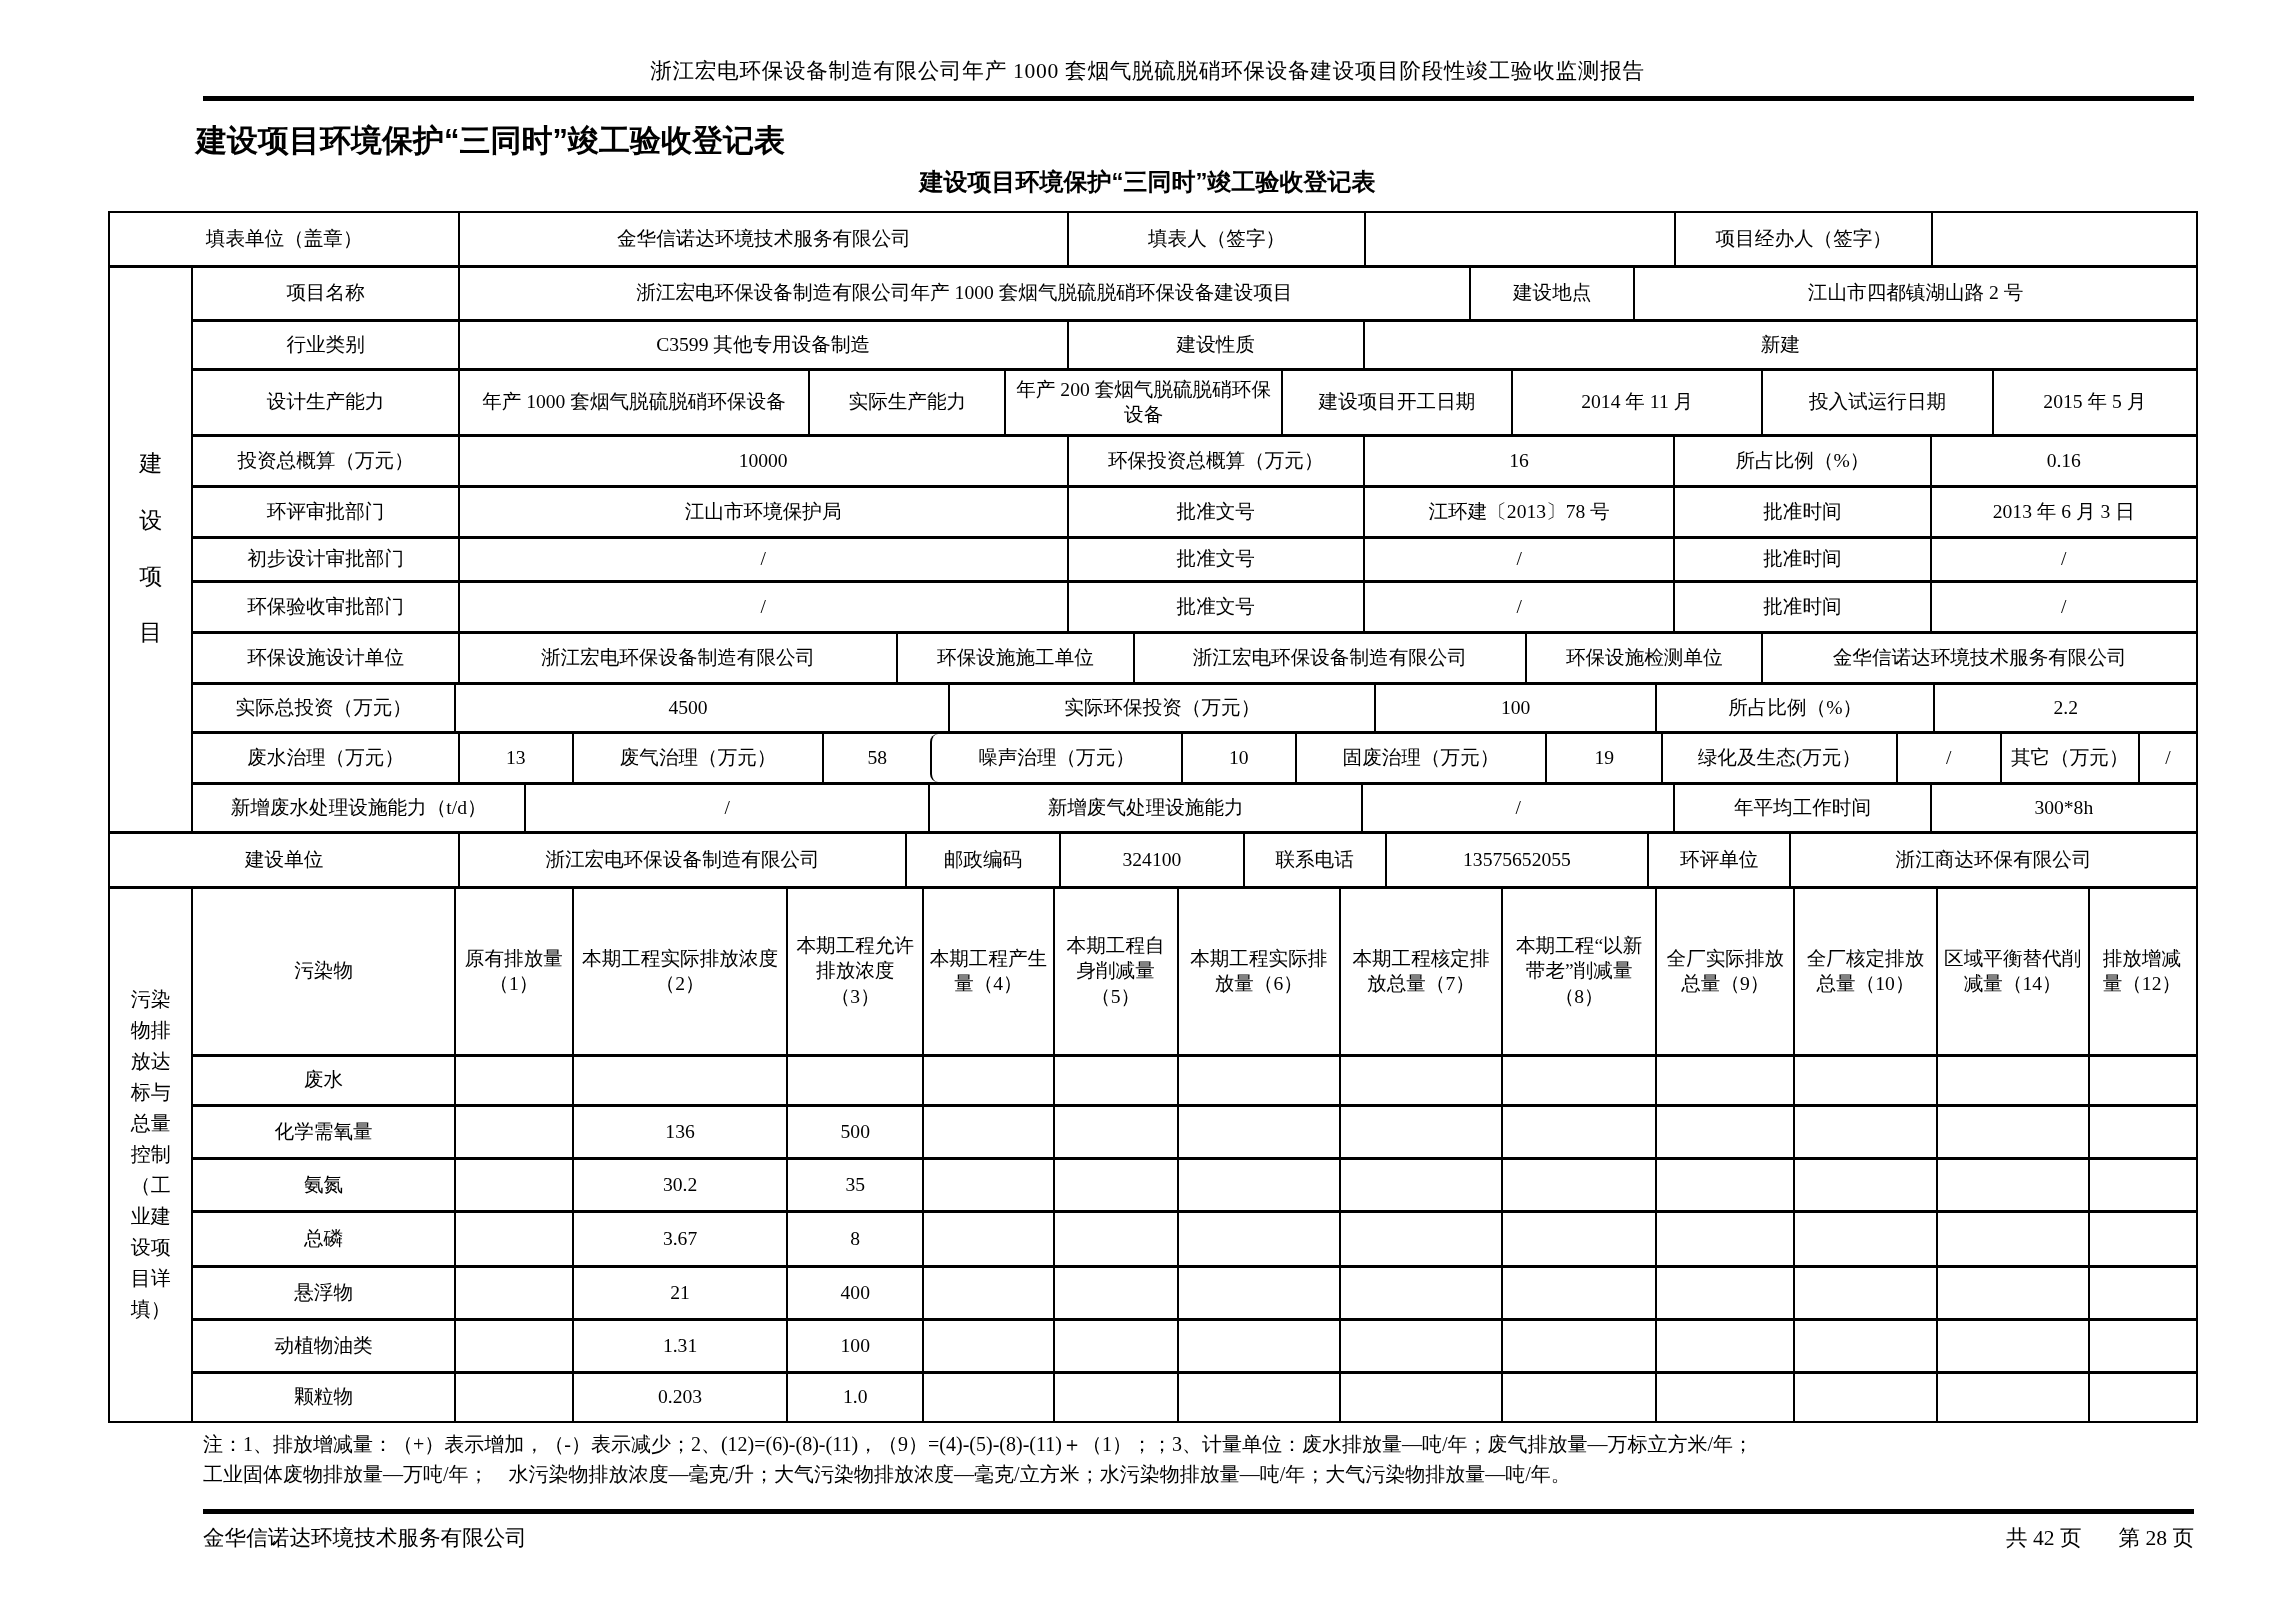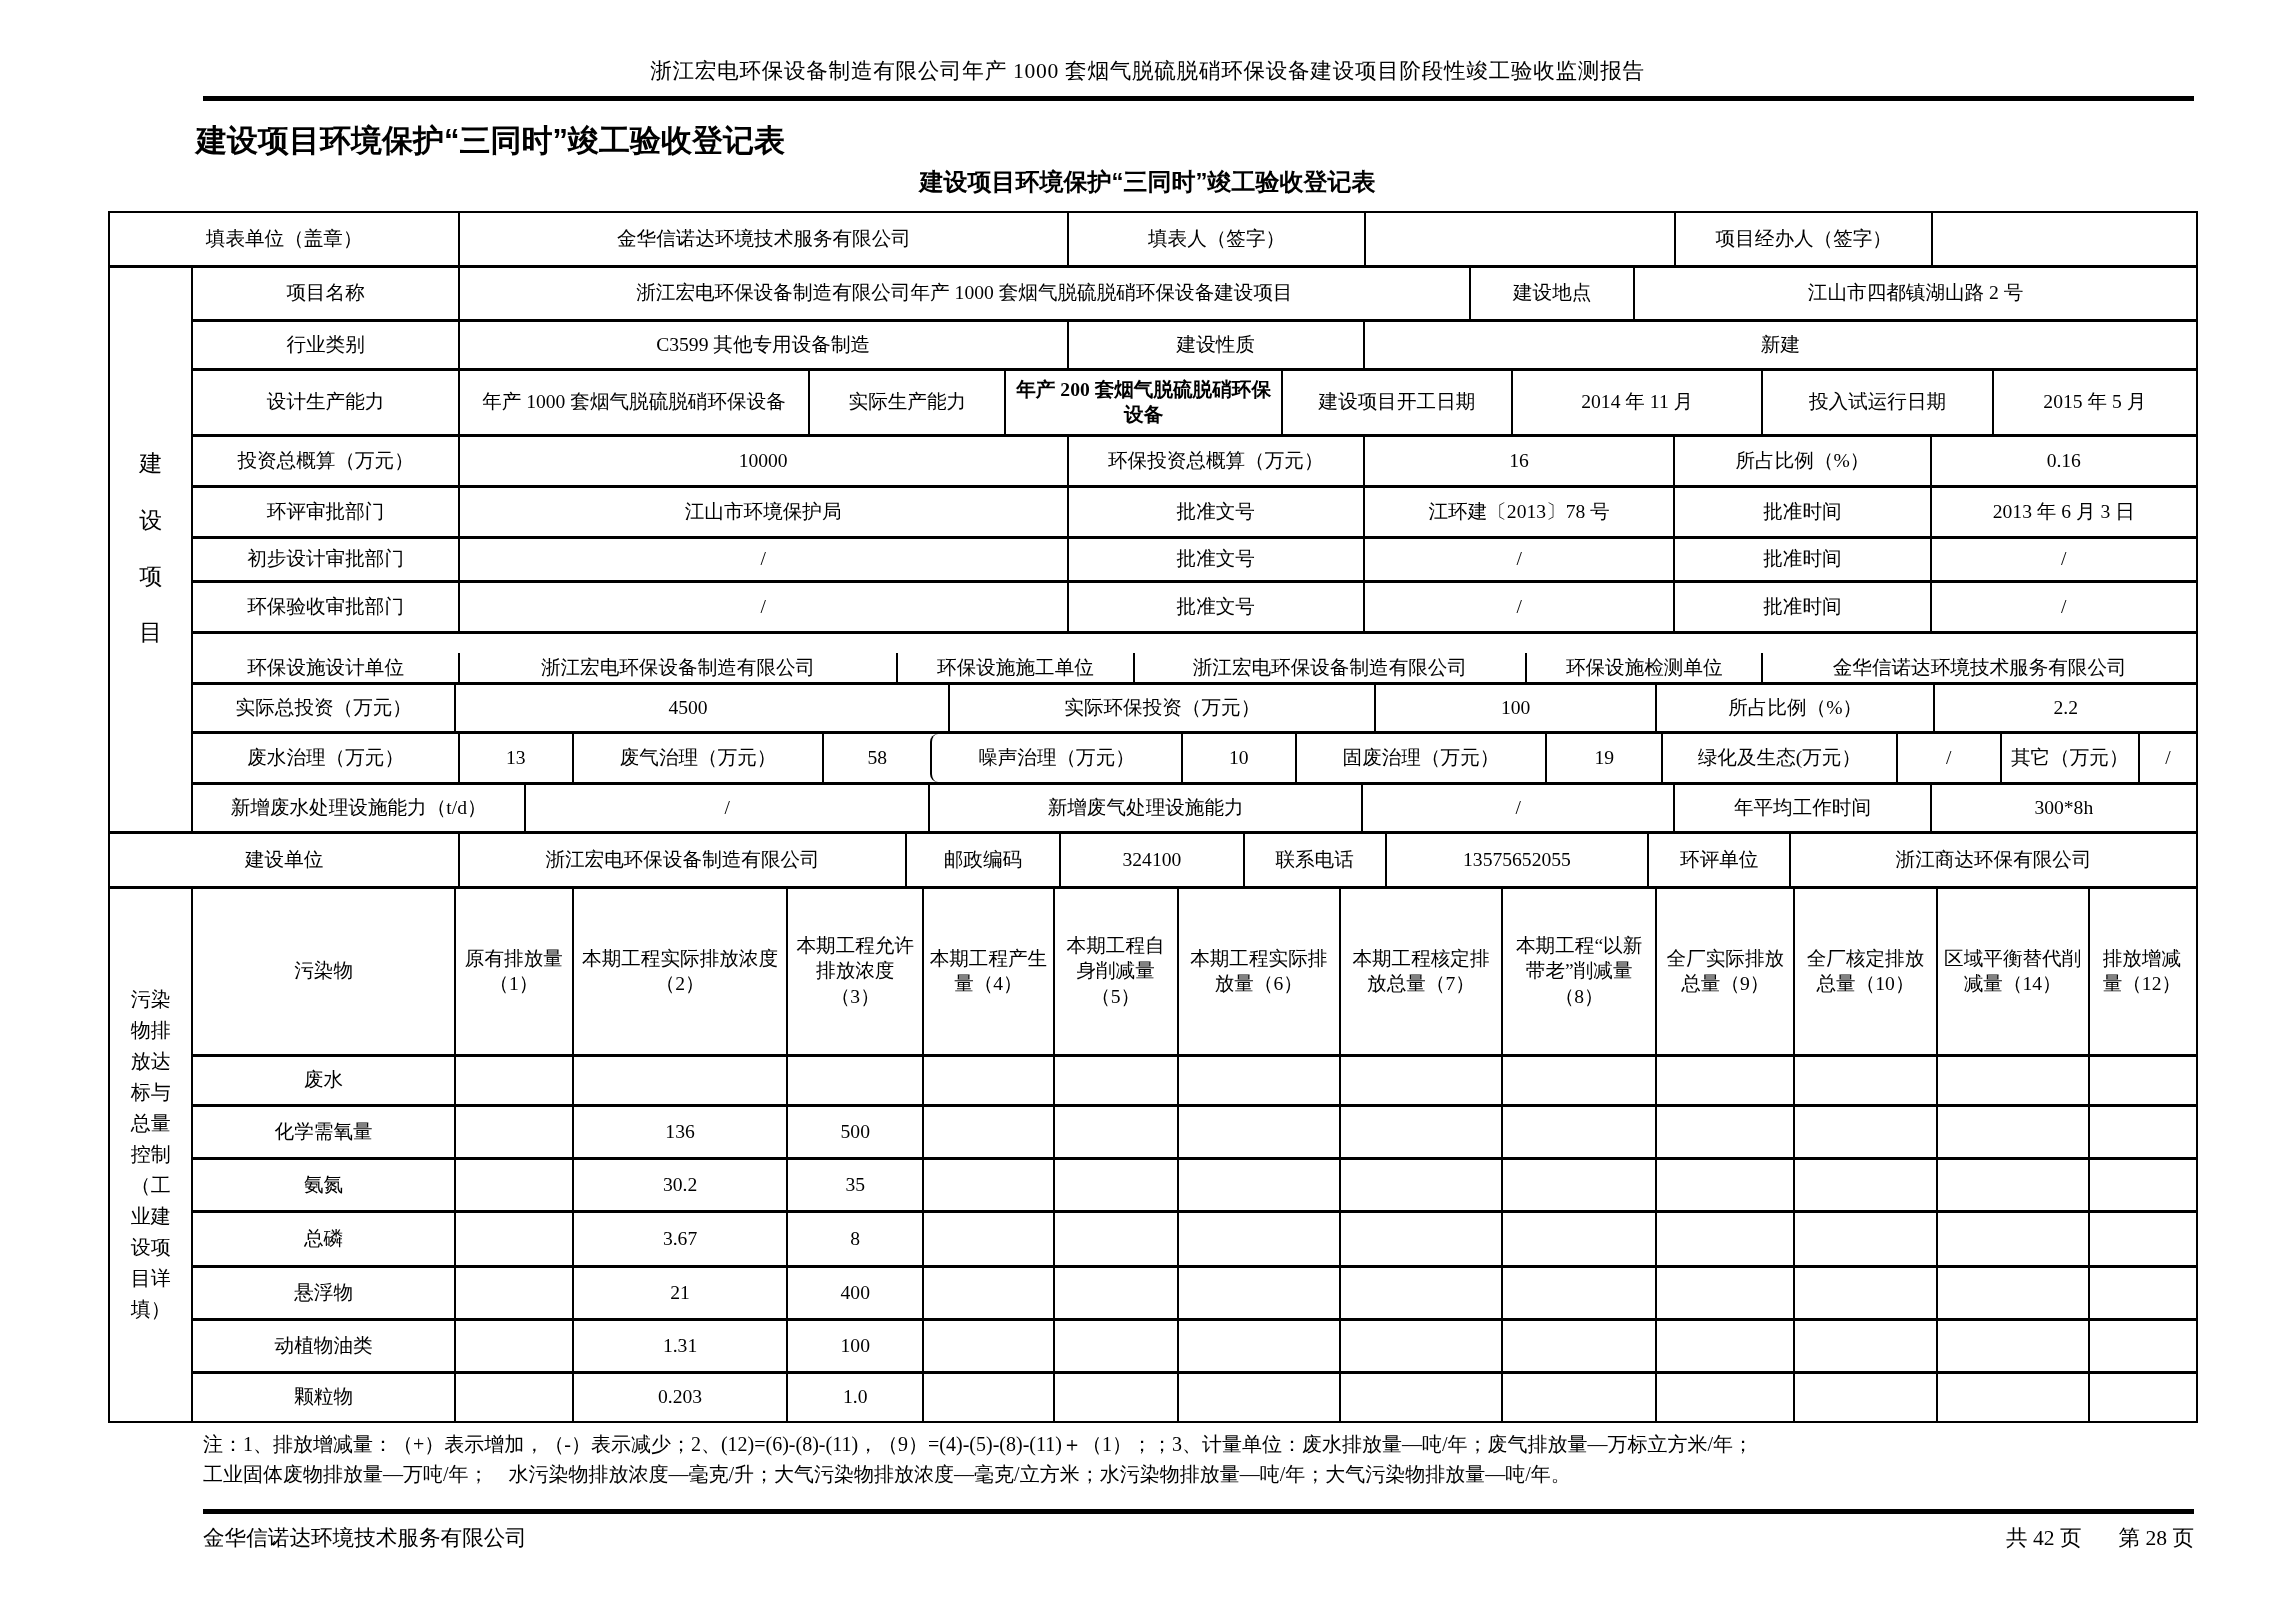--- a/index.html
+++ b/index.html
@@ -108,21 +108,21 @@
           <div class="row" style="height: 46px;">
             <div class="cell" style="flex: 0 1 13.2%;">行业类别</div>
             <div class="cell" style="flex: 0 1 30.4%;">C3599 其他专用设备制造</div>
             <div class="cell" style="flex: 0 1 14.8%;">建设性质</div>
             <div class="cell" style="flex: 0 1 41.6%;">新建</div>
           </div>
           <div class="row" style="height: 63px;">
             <div class="cell" style="flex: 0 1 13.2%;">设计生产能力</div>
             <div class="cell" style="flex: 0 1 17.5%;">年产 1000 套烟气脱硫脱硝环保设备</div>
             <div class="cell" style="flex: 0 1 9.8%;">实际生产能力</div>
-            <div class="cell" style="flex: 0 1 13.8%; font-weight: bold;">年产 200 套烟气脱硫脱硝环保设备</div>
+            <div class="cell" style="flex: 0 1 13.8%;">年产 200 套烟气脱硫脱硝环保设备</div>
             <div class="cell" style="flex: 0 1 11.5%;">建设项目开工日期</div>
             <div class="cell" style="flex: 0 1 12.5%;">2014 年 11 月</div>
             <div class="cell" style="flex: 0 1 11.5%;">投入试运行日期</div>
             <div class="cell" style="flex: 0 1 10.2%;">2015 年 5 月</div>
           </div>
           <div class="row" style="height: 48px;">
             <div class="cell" style="flex: 0 1 13.2%; text-align: center;">投资总概算（万元）</div>
             <div class="cell" style="flex: 0 1 30.4%;">10000</div>
             <div class="cell" style="flex: 0 1 14.8%;">环保投资总概算（万元）</div>
             <div class="cell" style="flex: 0 1 15.5%;">16</div>
@@ -146,21 +146,21 @@
             <div class="cell" style="flex: 0 1 13.3%;">/</div>
           </div>
           <div class="row" style="height: 48px;">
             <div class="cell" style="flex: 0 1 13.2%;">环保验收审批部门</div>
             <div class="cell" style="flex: 0 1 30.4%;">/</div>
             <div class="cell" style="flex: 0 1 14.8%;">批准文号</div>
             <div class="cell" style="flex: 0 1 15.5%;">/</div>
             <div class="cell" style="flex: 0 1 12.8%;">批准时间</div>
             <div class="cell" style="flex: 0 1 13.3%;">/</div>
           </div>
-          <div class="row" style="height: 48px; align-items: flex-end;">
+          <div class="row" style="height: 48px;">
             <div class="cell" style="flex: 0 1 13.2%;">环保设施设计单位</div>
             <div class="cell" style="flex: 0 1 21.9%;">浙江宏电环保设备制造有限公司</div>
             <div class="cell" style="flex: 0 1 11.8%;">环保设施施工单位</div>
             <div class="cell" style="flex: 0 1 19.6%;">浙江宏电环保设备制造有限公司</div>
             <div class="cell" style="flex: 0 1 11.8%;">环保设施检测单位</div>
             <div class="cell" style="flex: 0 1 21.7%;">金华信诺达环境技术服务有限公司</div>
           </div>
           <div class="row" style="height: 46px;">
             <div class="cell" style="flex: 0 1 13.2%;">实际总投资（万元）</div>
             <div class="cell" style="flex: 0 1 23.6%;">4500</div>

